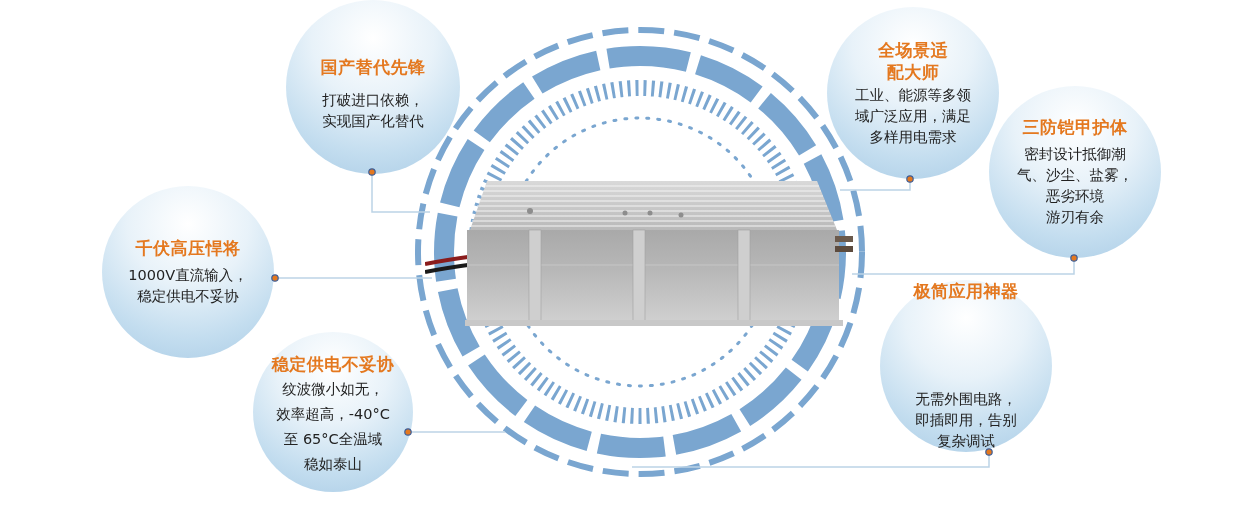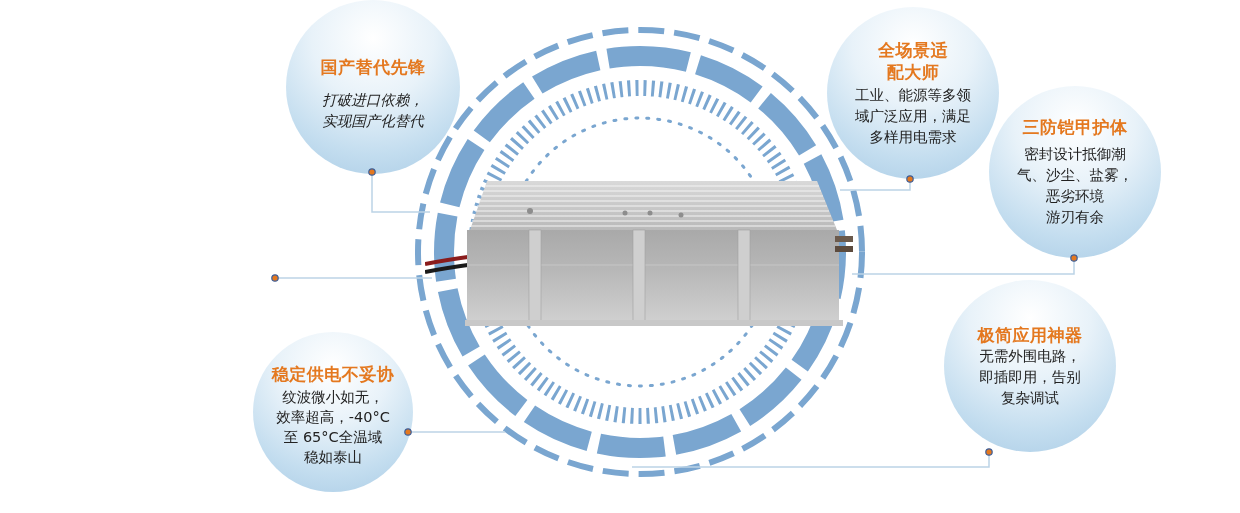--- a/index.html
+++ b/index.html
@@ -91,50 +91,55 @@
       <rect x="313" y="52" width="12" height="92"></rect>
     </g>
     <rect x="40" y="142" width="378" height="6" fill="#c8c8c8"></rect>
 
     <rect x="410" y="58" width="18" height="6" fill="#6b5a4c"></rect>
     <rect x="410" y="68" width="18" height="6" fill="#5c4b3e"></rect>
   </svg>
 
   <div class="bubble" style="left:286px; top:0px; width:174px; height:174px; padding-top:14px;">
     <div class="title">国产替代先锋</div>
-    <div class="body" style="margin-top:12px;font-style:italic;">打破进口依赖，
+    <div class="body" style="margin-top:12px;">打破进口依赖，
 实现国产化替代</div>
   </div>
 
   <div class="bubble" style="left:827px; top:7px; width:172px; height:172px;">
     <div class="title" style="white-space:pre-line;">全场景适
 配大师</div>
     <div class="body" style="margin-top:2px;">工业、能源等多领
 域广泛应用，满足
 多样用电需求</div>
   </div>
 
   <div class="bubble" style="left:989px; top:86px; width:172px; height:172px;">
     <div class="title">三防铠甲护体</div>
     <div class="body">密封设计抵御潮
 气、沙尘、盐雾，
 恶劣环境
 游刃有余</div>
   </div>
 
+  <div class="bubble" style="left:102px; top:186px; width:172px; height:172px;">
+    <div class="title">千伏高压悍将</div>
+    <div class="body">1000V直流输入，
+稳定供电不妥协</div>
+  </div>
 
   <div class="bubble" style="left:253px; top:332px; width:160px; height:160px; padding-top:6px;">
     <div class="title">稳定供电不妥协</div>
-    <div class="body" style="margin-top:2px; line-height:20px;">纹波微小如无，
+    <div class="body" style="margin-top:2px; line-height:25px;">纹波微小如无，
 效率超高，-40°C
 至 65°C全温域
 稳如泰山</div>
   </div>
 
-  <div class="bubble" style="left:944px; top:280px; width:172px; height:172px;">
+  <div class="bubble" style="left:880px; top:280px; width:172px; height:172px;justify-content:space-between;">
     <div class="title">极简应用神器</div>
     <div class="body" style="margin-top:0;">无需外围电路，
 即插即用，告别
 复杂调试</div>
   </div>
 
   <svg class="bg" width="1240" height="513" viewBox="0 0 1240 513">
     <g fill="#e4781f" stroke="#3d5f9a" stroke-width="1.2">
       <circle cx="372" cy="172" r="3.2"></circle>
       <circle cx="910" cy="179" r="3.2"></circle>

